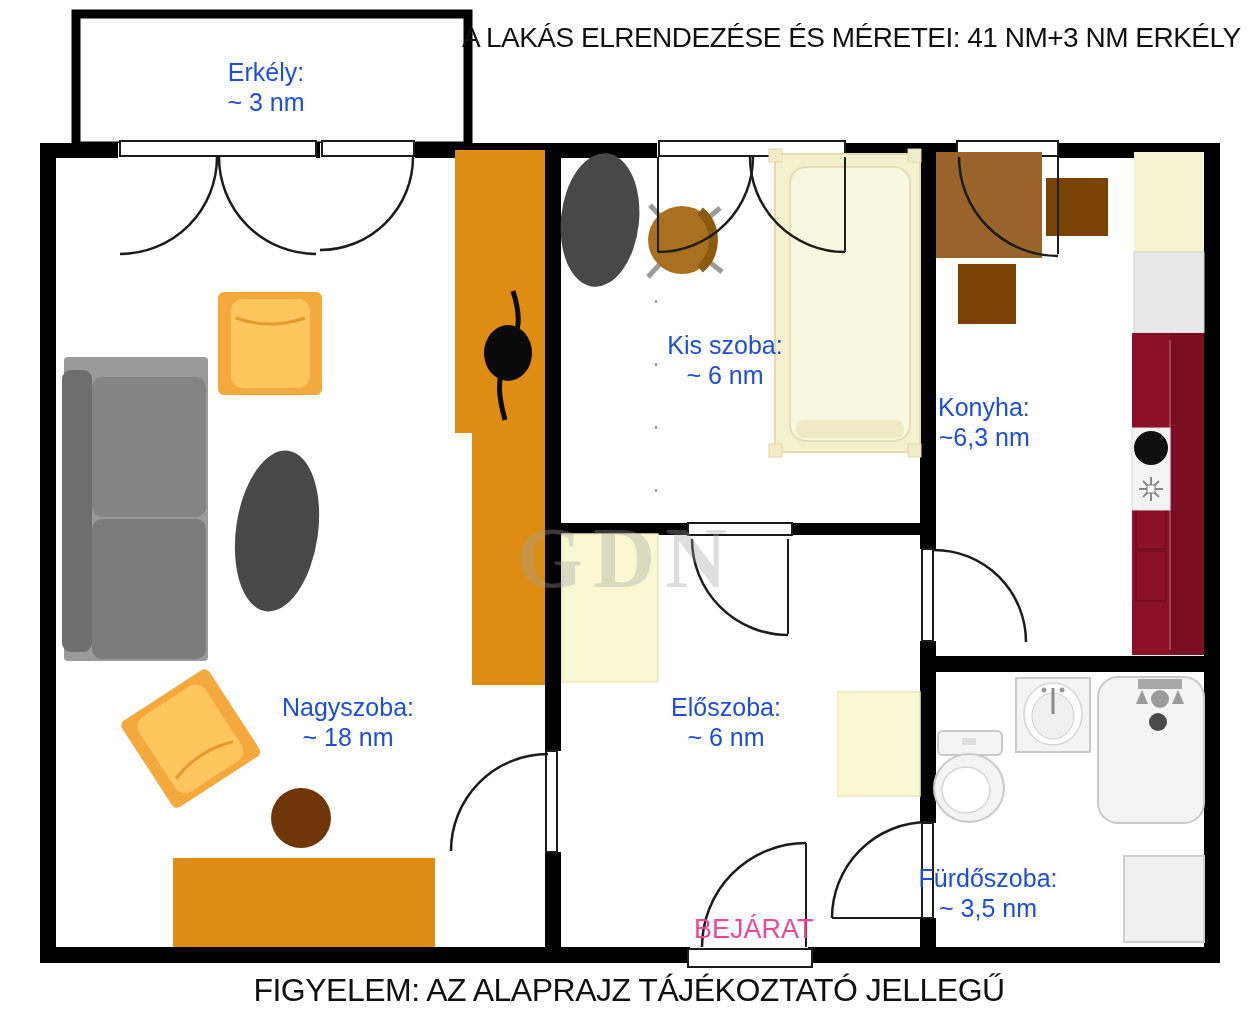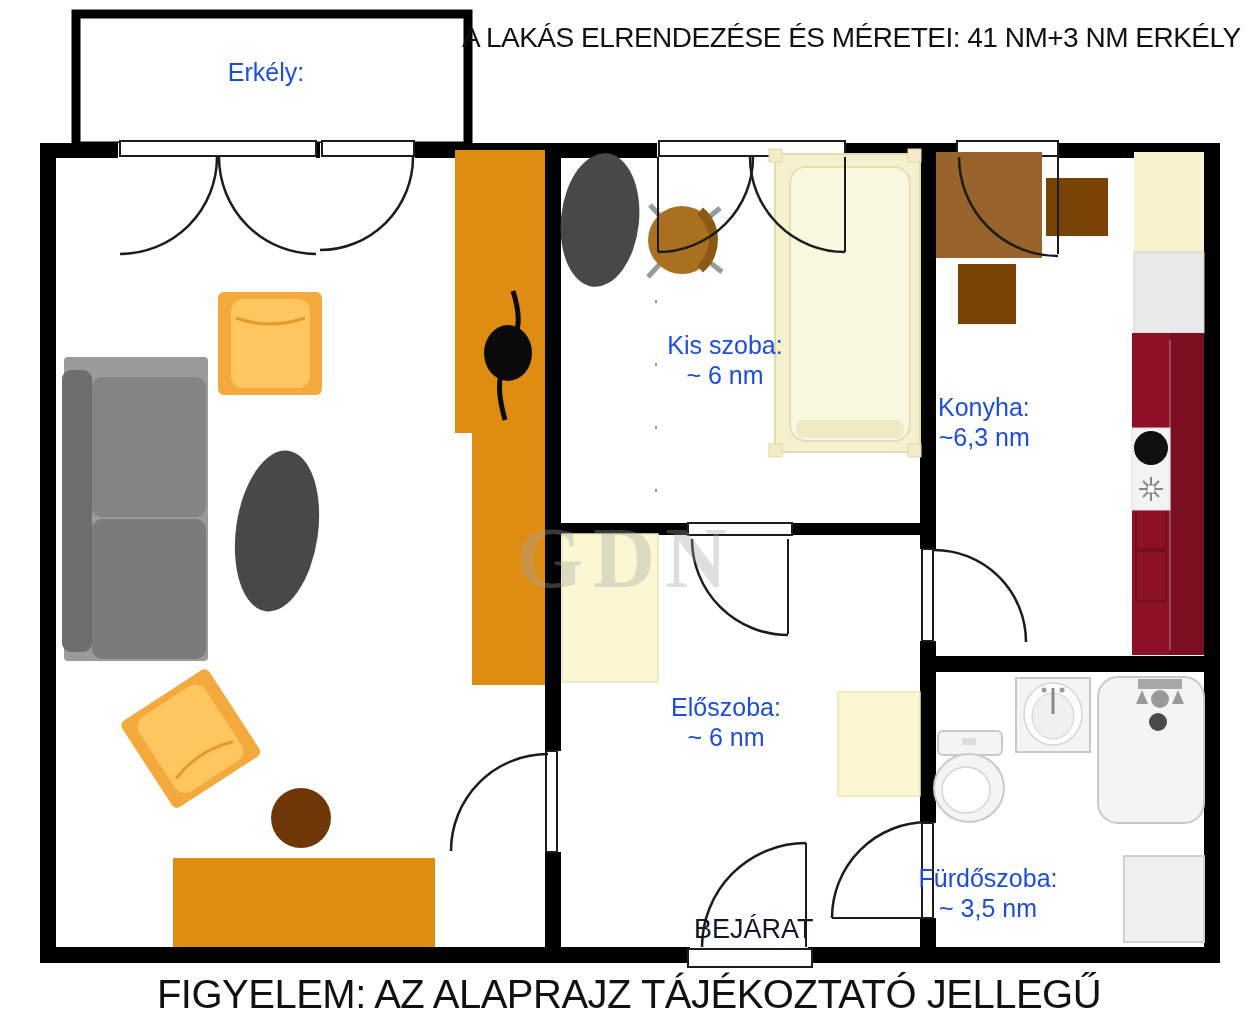--- a/index.html
+++ b/index.html
@@ -25,22 +25,22 @@
   .creamf{fill:#FAF7D2;stroke:#EDE6BC;stroke-width:1.5;}
   .creamK{fill:var(--cream,#F7F3CE);}
   .fix{fill:var(--fixture-white,#F4F4F4);stroke:#C9C9C9;stroke-width:2;}
   .fixIn{fill:#FFFFFF;stroke:#D5D5D5;stroke-width:1.5;}
   .lbl{position:absolute;color:#1d4ed8;text-align:center;font-size:25px;line-height:30px;
        white-space:nowrap;}
   .lbl.left{text-align:right;}
   .title{position:absolute;left:462px;top:22px;width:760px;text-align:center;color:#111;
          font-size:28px;letter-spacing:-0.5px;white-space:nowrap;}
   .footer{position:absolute;left:0;top:972px;width:1258px;text-align:center;color:#111;
-          font-size:40px;letter-spacing:-0.5px;white-space:nowrap;}
-  .bejarat{position:absolute;left:694px;top:914px;font-size:27px;color:#0f172a;white-space:nowrap;}
+          font-size:32px;letter-spacing:-0.5px;white-space:nowrap;}
+  .bejarat{position:absolute;left:694px;top:914px;font-size:27px;color:#ec4899;white-space:nowrap;}
   .watermark{position:absolute;left:516px;top:508px;font-family:"Liberation Serif",serif;
              font-size:86px;letter-spacing:10px;color:rgba(160,160,160,0.35);
              font-weight:bold;pointer-events:none;}
 </style>
 </head>
 <body>
 
 <div class="stage">
 
   <svg width="1258" height="1024" viewBox="0 0 1258 1024">
@@ -213,22 +213,27 @@
       <line class="thin" x1="832" y1="918" x2="928" y2="918"></line>
       <path class="arc" d="M 832 918 A 96 96 0 0 1 928 822"></path>
       <path class="arc" d="M 934 550 A 92 92 0 0 1 1026 642"></path>
     </g>
   </svg>
 
   <div class="title">A LAKÁS ELRENDEZÉSE ÉS MÉRETEI: 41 NM+3 NM ERKÉLY</div>
 
   <div class="lbl" style="left:166px;top:57px;width:200px;">
     <div>Erkély:</div>
-  </div>
-
+    <div>~ 3 nm</div>
+  </div>
+
+  <div class="lbl" style="left:248px;top:692px;width:200px;">
+    <div>Nagyszoba:</div>
+    <div>~ 18 nm</div>
+  </div>
 
   <div class="lbl" style="left:625px;top:330px;width:200px;">
     <div>Kis szoba:</div>
     <div>~ 6 nm</div>
   </div>
 
   <div class="lbl left" style="left:938px;top:392px;">
     <div>Konyha:</div>
     <div>~6,3 nm</div>
   </div>

